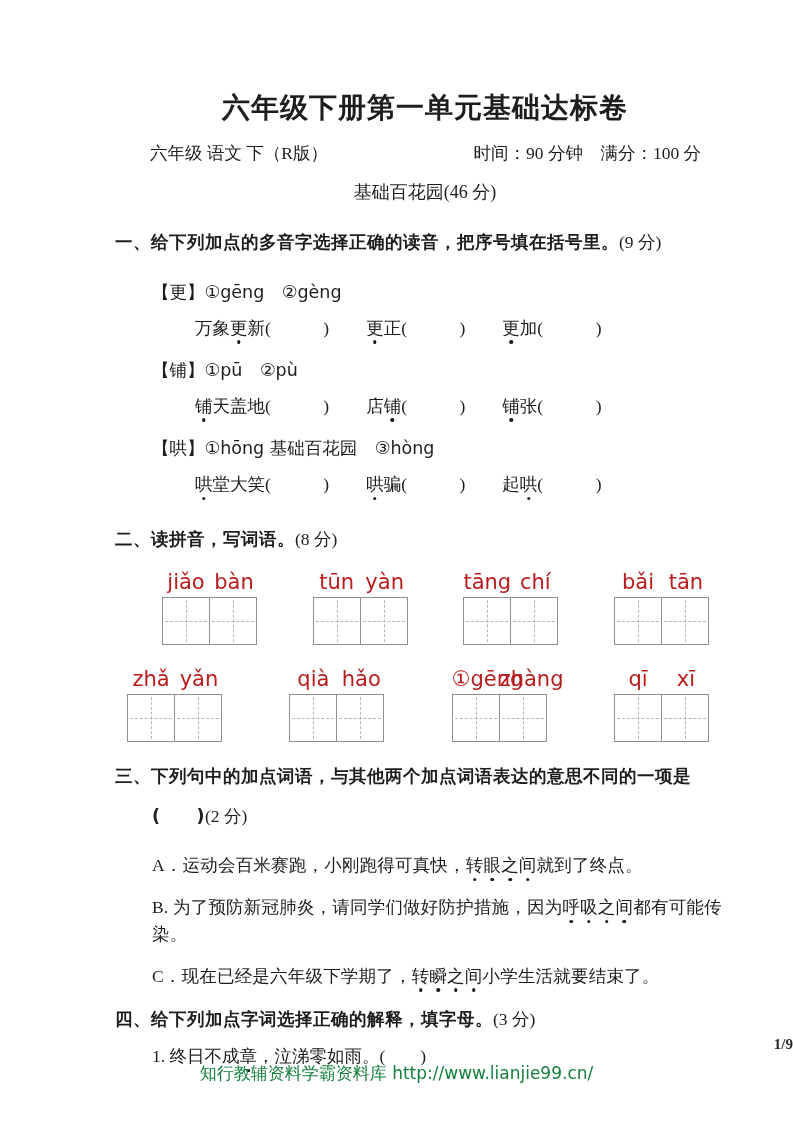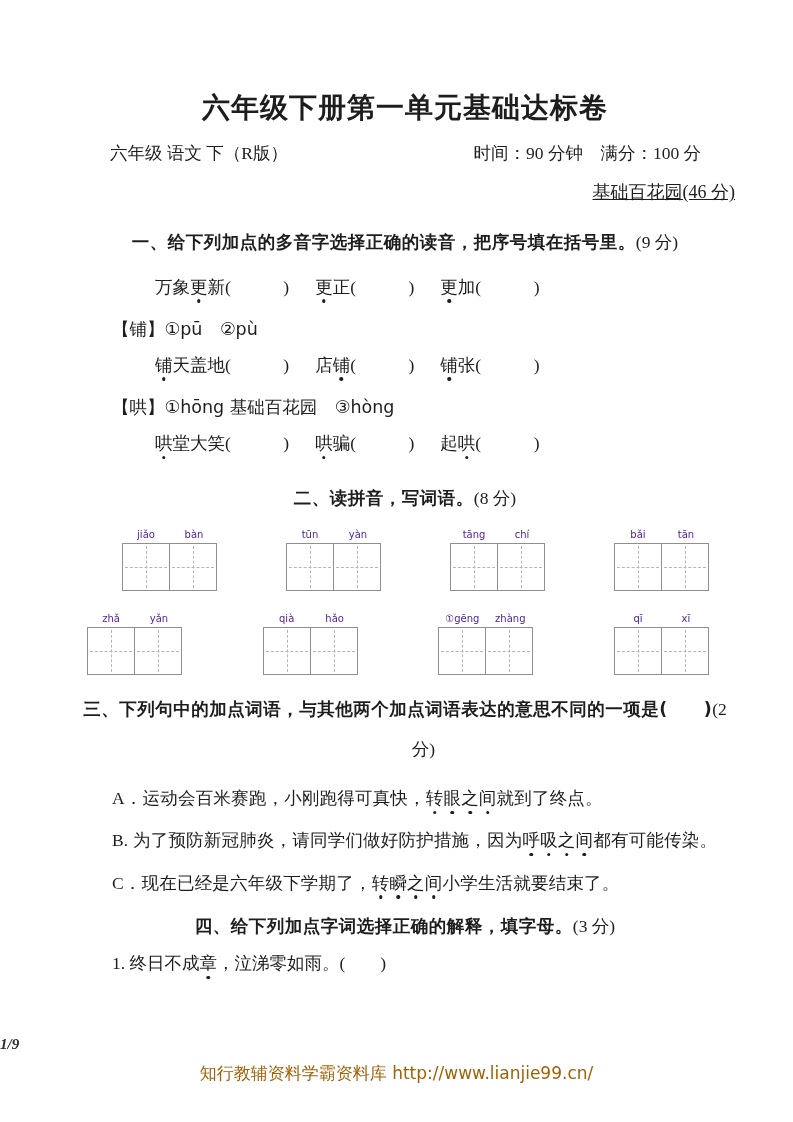--- a/index.html
+++ b/index.html
@@ -1,74 +1,75 @@
 <!DOCTYPE html>
 <html><head>
 <meta charset="utf-8">
 <style>
   html,body{margin:0;padding:0;background:#ffffff;}
   .page{
     position:relative; width:793px; height:1122px; box-sizing:border-box;
-    padding:90px 58px 0 75px; background:#fff; overflow:hidden;
+    padding:90px 58px 0 115px; background:#fff; overflow:hidden;
     font-family:"Liberation Serif","DejaVu Serif",serif;
     font-size:17.5px; color:#1d1d1d;
   }
   .title{ text-align:center; font-size:28px; font-weight:700; margin:0; letter-spacing:1px; line-height:1.3;}
   .meta-row{ display:flex; justify-content:space-between; margin-top:15px; padding-left:35px; padding-right:34px; font-size:17.5px;gap:28px;}
-  .banner{ text-align:right; margin-top:15px; font-size:18px;text-decoration:underline;}
-  .q-heading{ padding-left:37px; text-indent:-37px; line-height:2.3;text-align:center;}
+  .banner{ text-align:center; margin-top:15px; font-size:18px;}
+  .q-heading{ padding-left:37px; text-indent:-37px; line-height:2.3;}
   .qh{ font-family:"DejaVu Sans","Liberation Sans",sans-serif; font-weight:700; letter-spacing:0.5px;}
   .score{ font-weight:400; font-family:"Liberation Serif","DejaVu Serif",serif;}
   .mt-q1{margin-top:18px;} .mt-q2{margin-top:22px;} .mt-q3{margin-top:14px;} .mt-q4{margin-top:10px;}
   .group-label{ margin-top:17px; margin-left:37px; font-family:"DejaVu Sans","Liberation Sans",sans-serif; font-size:17.5px;}
-  .item-line{ display:flex; gap:26px; margin-left:80px; margin-top:11px; line-height:1.5;}
+  .item-line{ display:flex; gap:37px; margin-left:80px; margin-top:11px; line-height:1.5;}
   .opt{ margin-left:37px; margin-top:16px; line-height:1.5; letter-spacing:0.2px;}
   .q4-item{ margin-left:37px; margin-top:4px; line-height:1.5;}
   
   .dc{ position:relative; display:inline-block; line-height:1.2;}
   .dc::after{ content:""; position:absolute; left:50%; transform:translateX(-50%); bottom:-5px;
     width:3.5px; height:3.5px; background:#1d1d1d; border-radius:50%;}
   
   .grid-row{ display:flex; justify-content:space-between; margin-left:47px; margin-right:25px;}
   .grid-row.r1{ margin-top:10px;}
   .grid-row.r2{ margin-top:22px;margin-left:12px;}
   .word{ display:flex; flex-direction:column; align-items:flex-start;}
   .pys{ display:flex; margin-bottom:3px;}
   .py{ width:48px; text-align:center; white-space:nowrap;
-    font-family:"DejaVu Sans",sans-serif; font-size:10px; color:#4c1d95;}
+    font-family:"DejaVu Sans",sans-serif; font-size:21px; color:#b91c1c;}
   .tian{ display:flex;}
   .cell{ width:48px; height:48px; box-sizing:border-box; border:1px solid #8f8f8f; position:relative; background:#fff;}
   .cell + .cell{ margin-left:-1px;}
   .cell::before{ content:""; position:absolute; top:2px; bottom:2px; left:50%; border-left:1px dashed #b5b5b5;}
   .cell::after{ content:""; position:absolute; left:2px; right:2px; top:50%; border-top:1px dashed #b5b5b5;}
   
-  .pagenum{ position:absolute; top:1036px; left:0; width:793px; text-align:left;
-    font-weight:700; font-size:15px; color:#2a2a2a;font-style:italic;}
+  .pagenum{ position:absolute; top:1036px; left:0; width:793px; text-align:right;
+    font-weight:700; font-size:15px; color:#2a2a2a;}
   .site{ position:absolute; top:1062px; left:0; width:793px; text-align:center;
-    color:#a16207; font-size:17px; font-family:"DejaVu Sans","Liberation Sans",sans-serif;}
+    color:#15803d; font-size:17px; font-family:"DejaVu Sans","Liberation Sans",sans-serif;}
 </style>
 </head>
 <body>
 
 <div class="page">
 
   <h1 class="title">六年级下册第一单元基础达标卷</h1>
 
   <div class="meta-row">
     <span>六年级 语文 下（R版）</span>
     <span>时间：90 分钟　满分：100 分</span>
   </div>
 
   <div class="banner">基础百花园(46 分)</div>
 
   <div>
     <div class="q-heading mt-q1">
       <span class="qh">一、给下列加点的多音字选择正确的读音，把序号填在括号里。</span><span class="score">(9 分)</span>
     </div>
 
+    <div class="group-label">【更】①gēng　②gèng</div>
     <div class="item-line">
       <span>万象<span class="dc">更</span>新(　　　)</span>
       <span><span class="dc">更</span>正(　　　)</span>
       <span><span class="dc">更</span>加(　　　)</span>
     </div>
 
     <div class="group-label">【铺】①pū　②pù</div>
     <div class="item-line">
       <span><span class="dc">铺</span>天盖地(　　　)</span>
       <span>店<span class="dc">铺</span>(　　　)</span>

